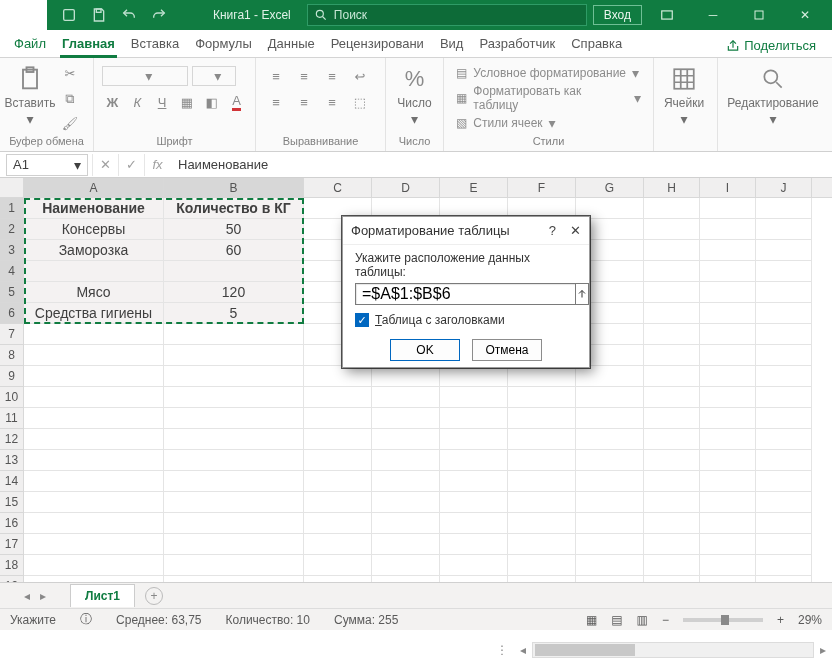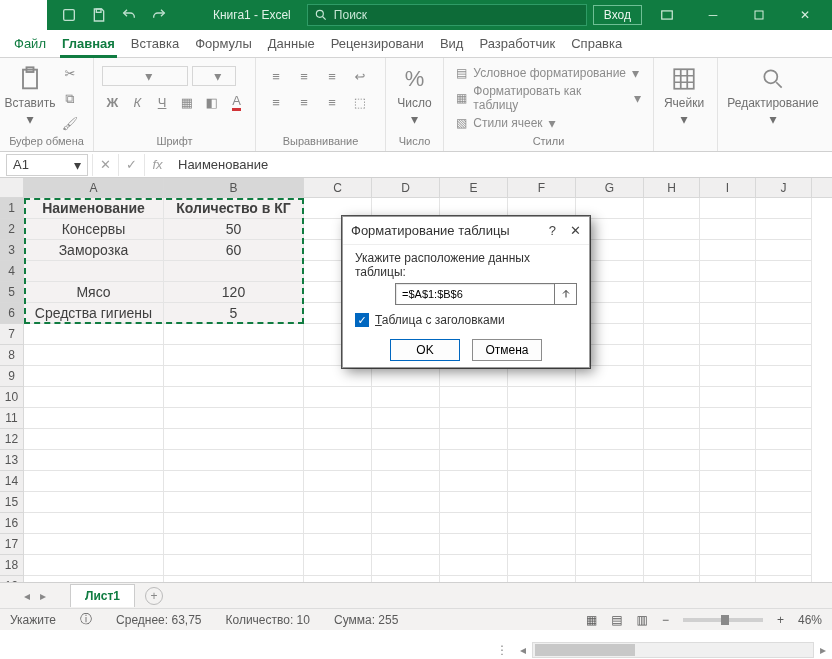--- a/index.html
+++ b/index.html
@@ -53,21 +53,21 @@
   .st-add { margin-left:10px; width:18px; height:18px; border:1px solid #bbb; border-radius:50%; display:flex; align-items:center; justify-content:center; color:#888;}
   .status { height:22px; background:#f3f2f1; border-top:1px solid #dcdcdc; display:flex; align-items:center; font-size:12px; color:#5a5a5a; padding:0 10px; gap:24px;}
   .status .right { margin-left:auto; display:flex; align-items:center; gap:14px;}
   .zoom-track { width:80px; height:4px; background:#d0d0d0; position:relative;}
   .zoom-thumb { position:absolute; left:38px; top:-3px; width:8px; height:10px; background:#8a8a8a;}
   .dialog-back { position:absolute; left:342px; top:216px; width:248px; height:152px; background:#fff; border:1px solid #9b9b9b; box-shadow: 4px 4px 12px rgba(0,0,0,0.45), 0 0 0 1px #555;}
   .dlg-title { height:28px; display:flex; align-items:center; padding:0 8px; font-size:13px; color:#333; border-bottom:1px solid #eee;}
   .dlg-title .sp { margin-left:auto; display:flex; gap:14px; color:#444;}
   .dlg-body { padding:6px 12px 10px; font-size:12px; color:#333;}
   .dlg-input-row { display:flex; margin:4px 0 8px; }
-  .dlg-input { flex:1; height:22px; border:1px solid #7a7a7a; padding:0 6px; font-size:11px; box-shadow:inset 1px 1px 1px rgba(0,0,0,.1);margin-left:40px;}
+  .dlg-input { flex:1; height:22px; border:1px solid #7a7a7a; padding:0 6px; font-size:16px; box-shadow:inset 1px 1px 1px rgba(0,0,0,.1);}
   .dlg-ref-btn { width:22px; height:22px; border:1px solid #7a7a7a; border-left:none; display:flex; align-items:center; justify-content:center;}
   .dlg-check { display:flex; align-items:center; gap:6px; margin:6px 0 12px;}
   .chk { width:14px; height:14px; background:#0067c0; display:flex; align-items:center; justify-content:center; color:#fff; font-size:11px;}
   .dlg-btns { display:flex; justify-content:center; gap:12px;}
   .dlg-btn { width:70px; height:22px; border:1px solid #8c8c8c; background:#fdfdfd; font-size:12px;}
   .dlg-btn.primary { border:1px solid #0067c0;}
   .scroll-h { position:absolute; right:0; bottom:0; left:490px; height:18px; display:flex; align-items:center;}
   .scroll-h .track { flex:1; height:16px; background:#f0f0f0; border:1px solid #dcdcdc; position:relative;}
   .scroll-h .thumb { position:absolute; left:2px; top:1px; height:12px; width:100px; background:#c8c8c8;}
   .chev { font-size:14px; line-height:1;}
@@ -130,20 +130,28 @@
 <div class="tabs">
   <div class="tab file">Файл</div>
   <div class="tab active">Главная</div>
   <div class="tab">Вставка</div>
   <div class="tab">Формулы</div>
   <div class="tab">Данные</div>
   <div class="tab">Рецензировани</div>
   <div class="tab">Вид</div>
   <div class="tab">Разработчик</div>
   <div class="tab">Справка</div>
+  <div class="share">
+    <svg width="14" height="14" viewBox="0 0 24 24" fill="none" stroke="#107c41" stroke-width="2">
+        <path d="M4 12v7h16v-7"></path>
+        <path d="M12 3v12"></path>
+        <path d="M7 8l5-5 5 5"></path>
+      </svg>
+    <span>Поделиться</span>
+  </div>
 </div>
 
 <div class="ribbon">
   <div class="rgroup" style="width:94px">
     <div class="rgroup-body">
       <div class="bigbtn">
         <div class="ic">
             <svg width="28" height="28" viewBox="0 0 24 24" fill="none" stroke="currentColor" stroke-width="1.6">
               <rect x="6" y="4" width="12" height="16"></rect>
               <rect x="9" y="2" width="6" height="4"></rect>
@@ -567,15 +575,15 @@
   <span><span>Сумма:</span> <span>255</span></span>
   <div class="right">
     <span>▦</span>
     <span>▤</span>
     <span>▥</span>
     <span>−</span>
     <div class="zoom-track">
         <div class="zoom-thumb"></div>
       </div>
     <span>+</span>
-    <span>46%</span>
+    <span>29%</span>
   </div>
 </div>
 
 </body></html>

